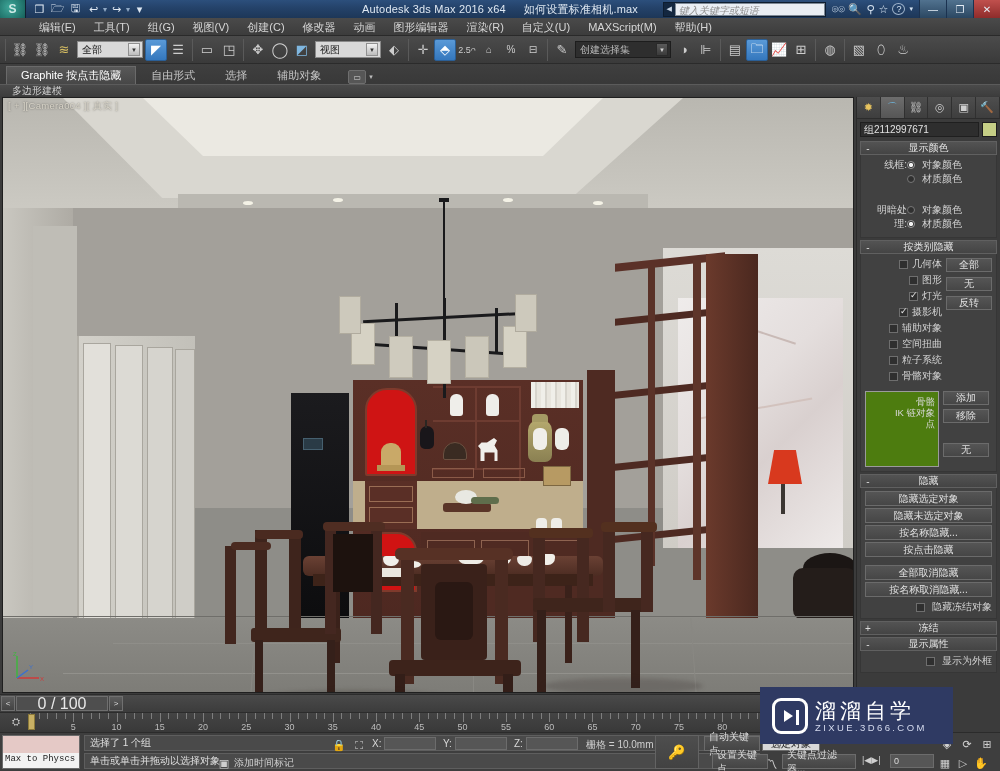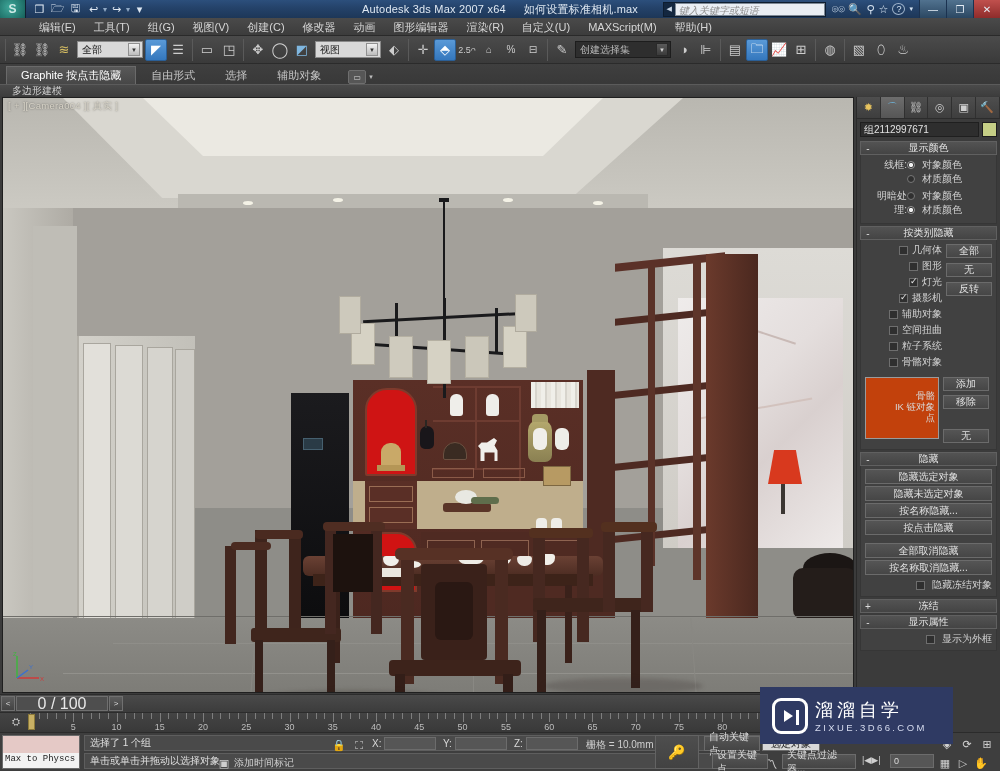--- a/index.html
+++ b/index.html
@@ -207,22 +207,22 @@
   .radio.on { background:radial-gradient(circle,#f2f2f2 0%,#f2f2f2 45%,#303030 55%); border-color:#999; }
   .chk { width:9px; height:9px; border:1px solid #6e6e6e; background:#2f2f2f; display:inline-block; margin-right:4px; vertical-align:middle; position:relative; }
   .chk.on::after { content:"✓"; position:absolute; left:0px; top:-3px; font-size:9px; color:#e6e6e6; }
   .btn {
     height:14px; background:linear-gradient(180deg,#555555,#464646);
     border:1px solid #6b6b6b; color:#e0e0e0; font-size:10px;
     display:flex; align-items:center; justify-content:center; margin-bottom:2px;
   }
   .btn.wide { width:100%; height:15px; }
   .listbox {
-    width:74px; height:62px; background:#c2410c; border:1px solid #9b9b9b;
-    color:#d8d8d8; font-size:9.5px; padding:12px 3px; line-height:11px;
+    width:74px; height:76px; background:#4d7c0f; border:1px solid #9b9b9b;
+    color:#d8d8d8; font-size:9.5px; padding:4px 3px; line-height:11px;
   }
   .two-col { display:flex; gap:4px; }
   .chk-list > div { margin-bottom:2px; font-size:10px; color:#d3d3d3; }
 
   
   .statusarea {
     position:absolute; left:0; top:732px; width:1000px; height:39px;
     background:#3e3e3e; border-top:1px solid #2b2b2b;
   }
   .mini-listener {
@@ -266,42 +266,42 @@
     width:36px; height:36px; border:3px solid #ffffff; border-radius:9px;
     display:flex; align-items:center; justify-content:center; position:relative;
   }
   .wm-logo::before {
     content:""; border-left:9px solid #fff; border-top:6px solid transparent;
     border-bottom:6px solid transparent; margin-left:-3px;
   }
   .wm-logo::after {
     content:""; position:absolute; right:6px; top:9px; width:3px; height:15px; background:#fff;
   }
-  .wm-txt .cn { font-size:18px; color:#fff; letter-spacing:4px; line-height:23px; }
+  .wm-txt .cn { font-size:21px; color:#fff; letter-spacing:4px; line-height:23px; }
   .wm-txt .en { font-size:9.5px; color:#d6dcef; letter-spacing:2.4px; }
 </style>
 </head>
 <body>
 
 <div id="app">
 
   <div class="titlebar">
     <div class="maxlogo">S</div>
     <div class="qat">
       <div class="qbtn">❐</div>
       <div class="qbtn">🗁</div>
       <div class="qbtn">🖫</div>
       <div class="qbtn">↩</div>
       <div class="qsep">▾</div>
       <div class="qbtn">↪</div>
       <div class="qsep">▾</div>
       <div class="qbtn">▾</div>
     </div>
     <div class="title-text">
-      <span>Autodesk 3ds Max  2007 x64</span><span class="fname">如何设置标准相机.max</span>
+      <span>Autodesk 3ds Max  2016 x64</span><span class="fname">如何设置标准相机.max</span>
     </div>
     <div class="tb-right">
       <div class="helpbox">
         <div class="helparrow">◀</div>
         <div class="helpinput">键入关键字或短语</div>
       </div>
       <div class="helpicons">
         <span>⌾⌾</span>
         <span>🔍</span>
         <span>⚲</span>
@@ -745,21 +745,21 @@
             <div>
               <span class="radio on"></span>
               <span class="lbl">对象颜色</span>
             </div>
             <div>
               <span class="radio"></span>
               <span class="lbl">材质颜色</span>
             </div>
           </div>
         </div>
-        <div class="row" style="margin-top:3px;">
+        <div class="row" style="margin-top:17px;">
           <span class="lbl" style="width:42px;">明暗处理:</span>
           <div>
             <div>
               <span class="radio"></span>
               <span class="lbl">对象颜色</span>
             </div>
             <div>
               <span class="radio on"></span>
               <span class="lbl">材质颜色</span>
             </div>

